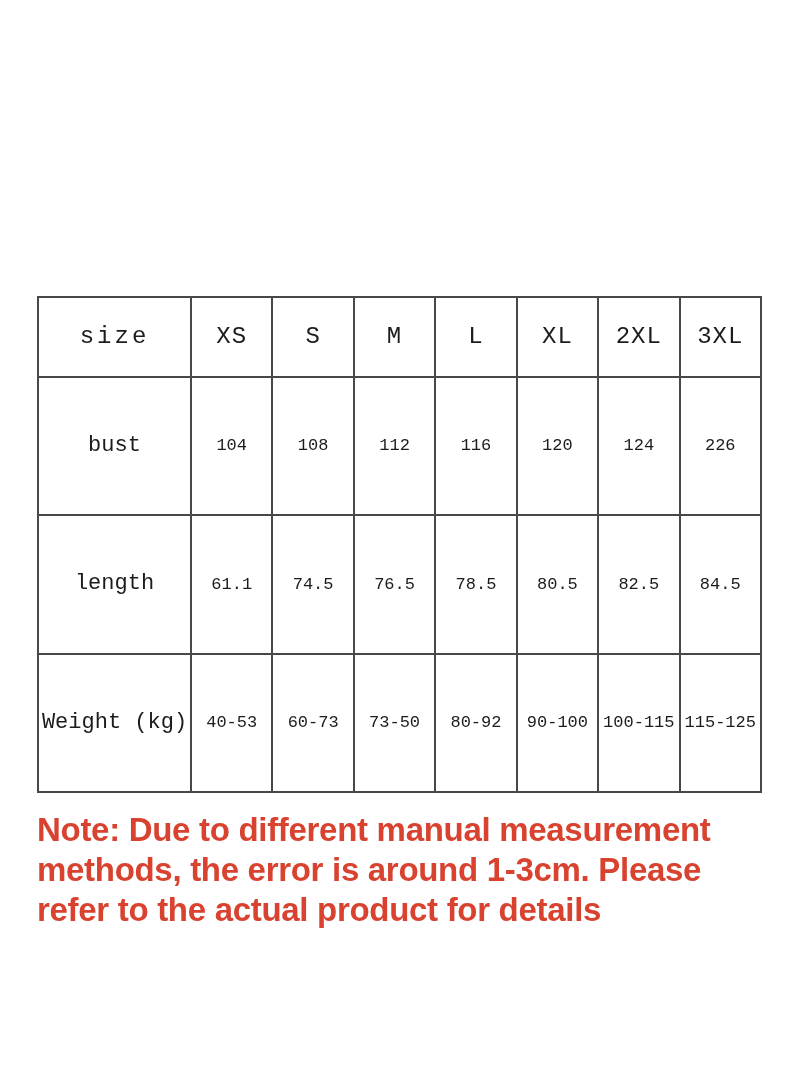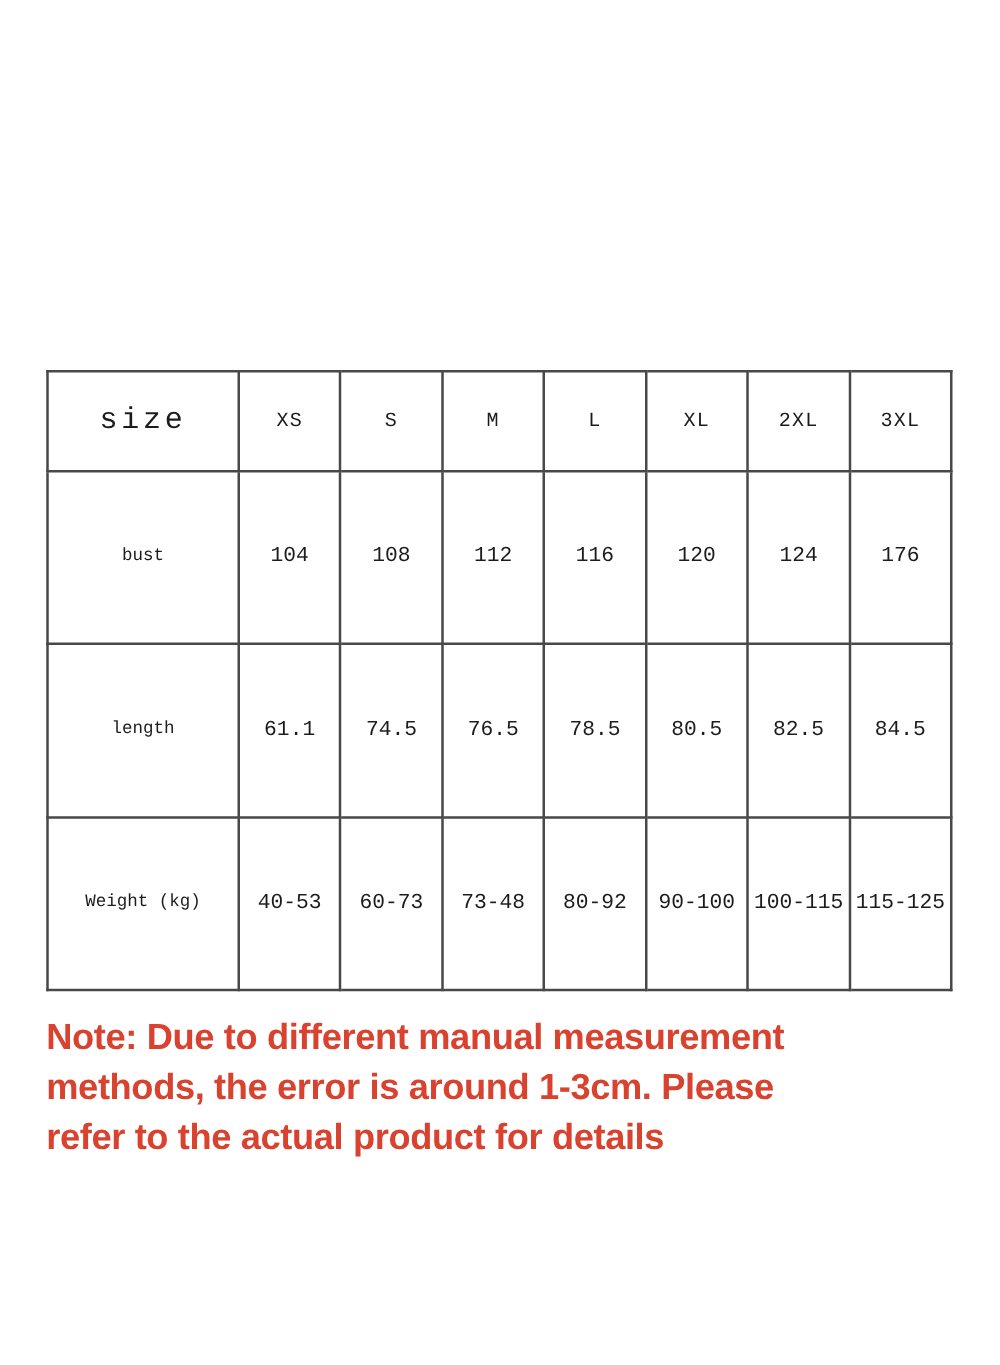--- a/index.html
+++ b/index.html
@@ -32,40 +32,40 @@
     padding: 0;
     font-weight: normal;
   }
   tr.header-row { height: 38px; padding-left: 17px; }
   tr.data-row   { height: 66px; }
   .size-head {
     font-size: 24px;
     letter-spacing: 3px;
   }
   .col-head {
-    font-size: 16px;
+    font-size: 24px;
     letter-spacing: 1px;
   }
   .row-label {
-    font-size: 14px;
+    font-size: 22px;
     line-height: 1.55;
     white-space: pre-line;
     margin-left: 12px;
   }
   .val {
     font-size: 17px;
   }
   .note {
     position: absolute;
     left: 37px;
     top: 810px;
     width: 740px;
     font-family: "Liberation Sans", sans-serif;
     font-weight: bold;
-    font-size: 29px;
+    font-size: 33px;
     line-height: 40px;
     letter-spacing: -0.3px;
     color: #d8422f;
     white-space: pre-line;
   }
 </style>
 </head>
 <body>
 
 <div id="canvas">
@@ -94,21 +94,21 @@
       </tr>
 
       <tr class="data-row">
         <td class="row-label">bust</td>
         <td class="val">104</td>
         <td class="val">108</td>
         <td class="val">112</td>
         <td class="val">116</td>
         <td class="val">120</td>
         <td class="val">124</td>
-        <td class="val">176</td>
+        <td class="val">226</td>
       </tr>
 
       <tr class="data-row">
         <td class="row-label">length</td>
         <td class="val">61.1</td>
         <td class="val">74.5</td>
         <td class="val">76.5</td>
         <td class="val">78.5</td>
         <td class="val">80.5</td>
         <td class="val">82.5</td>
@@ -116,21 +116,21 @@
       </tr>
 
 
 
 
 
       <tr class="data-row">
         <td class="row-label">Weight (kg)</td>
         <td class="val">40-53</td>
         <td class="val">60-73</td>
-        <td class="val">73-48</td>
+        <td class="val">73-50</td>
         <td class="val">80-92</td>
         <td class="val">90-100</td>
         <td class="val">100-115</td>
         <td class="val">115-125</td>
       </tr>
     </tbody>
   </table>
 
   <div class="note">Note: Due to different manual measurement
 methods, the error is around 1-3cm. Please

